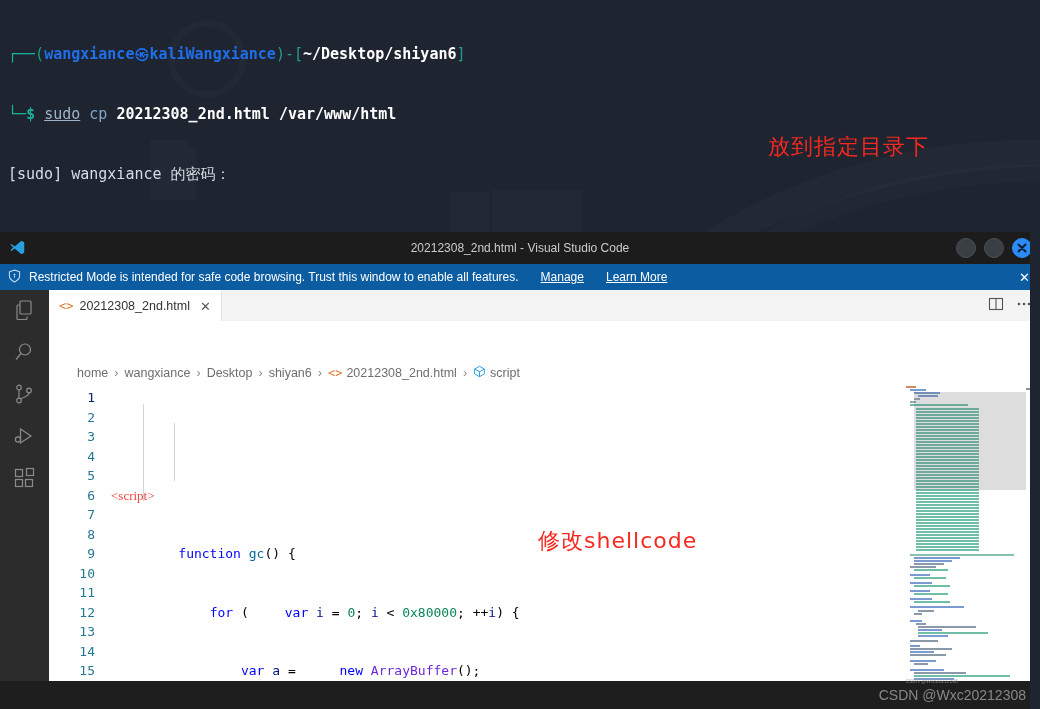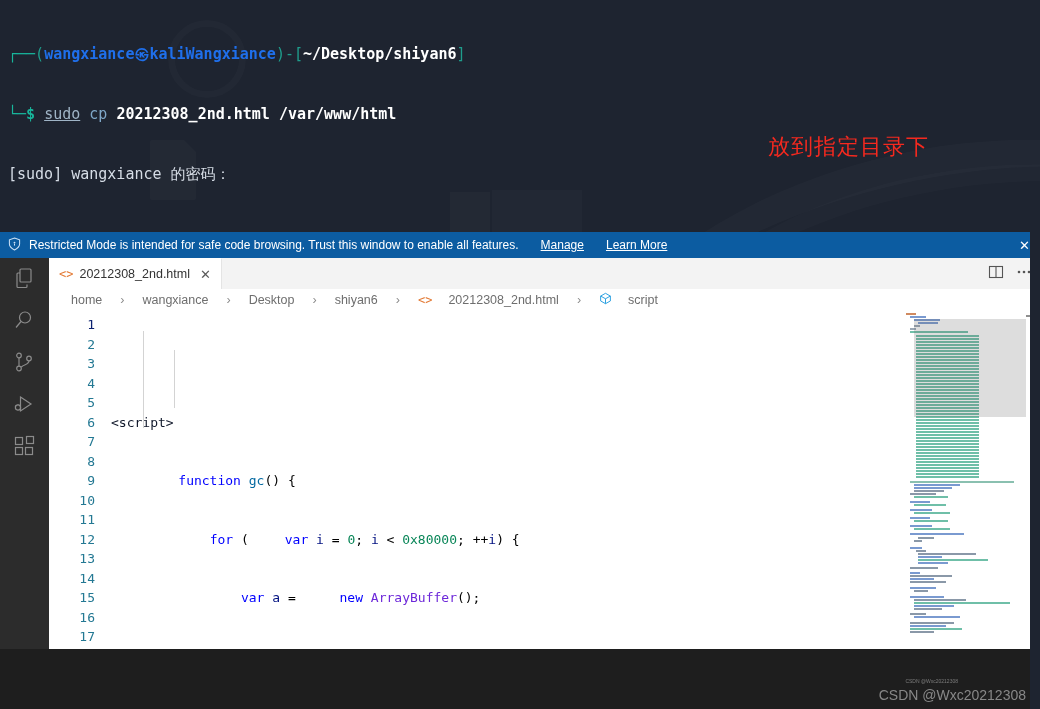--- a/index.html
+++ b/index.html
@@ -134,40 +134,40 @@
     background: #ffffff; border-right: 1px solid #e4e4e4;
     font-size: 12.5px; color: #333333; font-family: "Liberation Sans", sans-serif;
     border-top: 1px solid transparent;
   }
   .tab-ico { color: #e37933; font-size: 12px; font-family: "DejaVu Sans Mono", monospace; }
   .tab-close { color: #5a5a5a; font-size: 13px; margin-left: 4px; }
   .tab-actions { position:absolute; right: 8px; top: 0; height: 31px; display:flex; align-items:center; gap: 12px; }
 
   .breadcrumbs {
     height: 22px; background: #ffffff; display: flex; align-items: center;
-    padding-left: 22px; gap: 16px;
-    font-size: 12.5px; color: #6e6e6e; font-family: "Liberation Sans", sans-serif;
+    padding-left: 28px; gap: 4px;
+    font-size: 12.5px; color: #6e6e6e; font-family: "Liberation Sans", sans-serif; margin-top: 41px;
   }
   .bc-sep { color: #8a8a8a; margin: 0 2px; }
   .bc-file { color: #6e6e6e; }
 
   .code-area { flex: 1; position: relative; background: #ffffff; overflow: hidden; display:flex; }
   .gutter {
     width: 46px; text-align: right; padding-right: 12px; padding-top: 4px;
     color: #237893; font-family: "DejaVu Sans Mono", monospace; font-size: 13px;
     line-height: 19.5px; user-select: none;
   }
   .gutter .ln-active { color: #0b216f; }
   .code-lines {
     flex: 1; padding-top: 4px; padding-left: 4px;
     font-family: "DejaVu Sans Mono", monospace; font-size: 13px; line-height: 19.5px;
     color: #000000; white-space: pre; position: relative;
   }
   .code-line { height: 19.5px; }
-  .k-tag { color: #0f172a; }
+  .k-tag { color: #ef4444; font-family: Liberation Serif, serif; }
   .k-kw  { color: #0000ff; margin-left: 36px; }
   .k-fn  { color: #0369a1; }
   .k-var { color: #001080; }
   .k-num { color: #098658; }
   .k-pl  { color: #000000; }
   .k-type{ color: #6d28d9; }
   .indent-guide {
     position: absolute; width: 1px; background: #d3d3d3; top: 0;
   }
 
@@ -234,20 +234,37 @@
       
       
       
     </div>
 
     <div class="annot-red" id="annot-dir">放到指定目录下</div>
   </div>
 
   <div class="vscode">
 
+    <div class="vs-titlebar">
+      <div class="vs-logo">
+        <svg width="17" height="17" viewBox="0 0 24 24">
+            <path d="M17.5 2.5 L21.5 4.5 L21.5 19.5 L17.5 21.5 L8 13.5 L3.5 17 L2 16 L6 12 L2 8 L3.5 7 L8 10.5 Z" fill="#2a9fe0"></path>
+          </svg>
+      </div>
+      <div class="vs-title">20212308_2nd.html - Visual Studio Code</div>
+      <div class="win-ctrls">
+        <div class="wc"></div>
+        <div class="wc"></div>
+        <div class="wc close">
+          <svg width="10" height="10" viewBox="0 0 10 10">
+              <path d="M1.5 1.5 L8.5 8.5 M8.5 1.5 L1.5 8.5" stroke="#0d1f33" stroke-width="2" stroke-linecap="round"></path>
+            </svg>
+        </div>
+      </div>
+    </div>
 
 
     <div class="trust-bar">
       <span>
         <svg width="13" height="14" viewBox="0 0 14 15">
             <path d="M7 1 L12.5 3 L12.5 7.5 C12.5 11 7 14 7 14 C7 14 1.5 11 1.5 7.5 L1.5 3 Z" fill="none" stroke="#cfe3f7" stroke-width="1.1"></path>
             <circle cx="7" cy="6" r="1" fill="#cfe3f7"></circle>
             <path d="M7 7.2 L7 9.2" stroke="#cfe3f7" stroke-width="1.1"></path>
           </svg>
       </span>
@@ -446,18 +463,19 @@
           </div>
 
           <div class="editor-scrollbar">
             <div class="thumb" style="top:4px; height:2px; background:#8f8f8f;"></div>
           </div>
         </div>
 
       </div>
     </div>
 
+    <div class="annot-red" id="annot-shell">修改shellcode</div>
     <div class="right-edge"></div>
     <div class="wm-small">CSDN @Wxc20212308</div>
     <div class="watermark">CSDN @Wxc20212308</div>
   </div>
 
 </div>
 
 </body></html>

